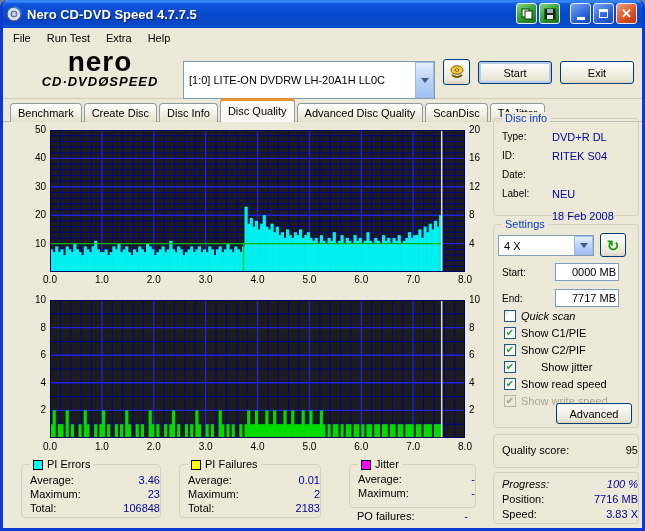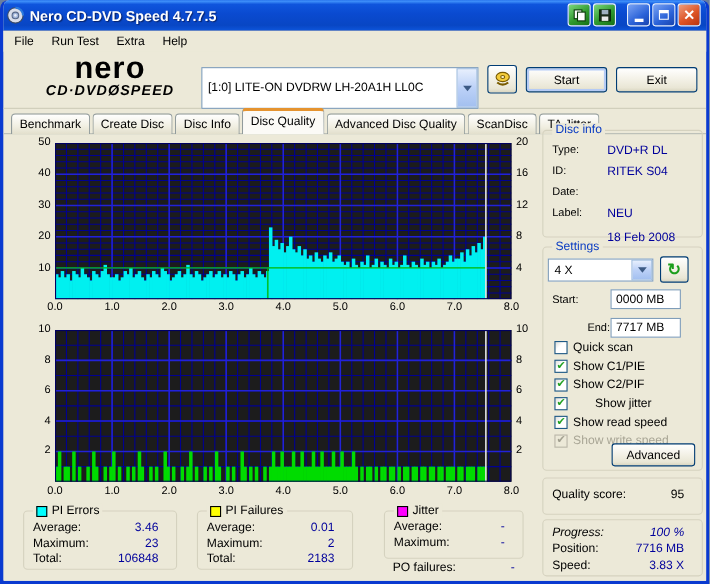--- a/index.html
+++ b/index.html
@@ -48,26 +48,26 @@
   
   .plot{position:absolute;background:#1c1c1c;}
   .tick{position:absolute;font-size:10px;color:#000;line-height:12px;}
   .tick.r{text-align:right;}
   .tick.c{text-align:center;}
   
   .gbox{position:absolute;border:1px solid #d5d2bf;border-radius:4px;box-sizing:border-box;}
   .gtitle{position:absolute;top:-7px;left:8px;background:#ece9d8;padding:0 3px;font-size:11px;color:#0a3cc2;line-height:13px;}
   .gtitle.dark{color:#000;display:flex;align-items:center;}
   .swatch{width:8px;height:8px;border:1px solid #000;margin-right:4px;display:inline-block;}
-  .grow{position:absolute;left:8px;right:16px;display:flex;justify-content:space-between;font-size:11px;}
+  .grow{position:absolute;left:8px;right:0;display:flex;justify-content:space-between;font-size:11px;}
   .grow .lab{color:#000;}
   .grow .val{color:#00009b;}
   .kv-label{position:absolute;font-size:10px;color:#000;}
   .kv-value{position:absolute;font-size:11px;color:#00009b;}
-  .xpinput{position:absolute;background:#fff;border:1px solid #7f9db9;font-size:11px;padding-left:4px;box-sizing:border-box;display:flex;align-items:center;color:#000;}
+  .xpinput{position:absolute;background:#fff;border:1px solid #7f9db9;font-size:11px;padding-left:16px;box-sizing:border-box;display:flex;align-items:center;color:#000;}
   
   .cbrow{position:absolute;left:10px;display:flex;align-items:center;height:14px;}
   .cb{width:12px;height:12px;border:1px solid #1d5987;background:linear-gradient(135deg,#dcdcd8,#ffffff 40%);
     display:flex;align-items:center;justify-content:center;box-sizing:border-box;}
   .cb.on::after{content:"\2714";color:#21a121;font-size:10px;line-height:10px;}
   .cb.dis{border-color:#b9b6a8;background:#ece9d8;}
   .cb.dis.on::after{color:#a2a090;}
   .cblab{font-size:11px;margin-left:5px;color:#000;}
   .cbrow.dis .cblab{color:#a8a595;}
   .refresh-glyph{color:#1c9e1c;font-size:15px;font-weight:bold;line-height:15px;}
@@ -567,24 +567,24 @@
       <span class="ctext">4 X</span>
       <span class="arrowbtn">
           <span class="arr-down"></span>
         </span>
     </div>
     <div class="xpbtn" style="left:106px;top:8px;width:26px;height:24px;">
       <span class="refresh-glyph">↻</span>
     </div>
     <span class="kv-label" style="left:8px;top:42px;">Start:</span>
     <div class="xpinput" style="left:61px;top:38px;width:64px;height:18px;">0000 MB</div>
-    <span class="kv-label" style="left:8px;top:68px;margin-left:32px;">End:</span>
+    <span class="kv-label" style="left:8px;top:68px;">End:</span>
     <div class="xpinput" style="left:61px;top:64px;width:64px;height:18px;">7717 MB</div>
 
-    <div class="cbrow" style="top:84px;">
+    <div class="cbrow" style="top:84px;font-style:italic;">
       <span class="cb"></span>
       <span class="cblab">Quick scan</span>
     </div>
     <div class="cbrow" style="top:101px;">
       <span class="cb on"></span>
       <span class="cblab">Show C1/PIE</span>
     </div>
     <div class="cbrow" style="top:118px;">
       <span class="cb on"></span>
       <span class="cblab">Show C2/PIF</span>

